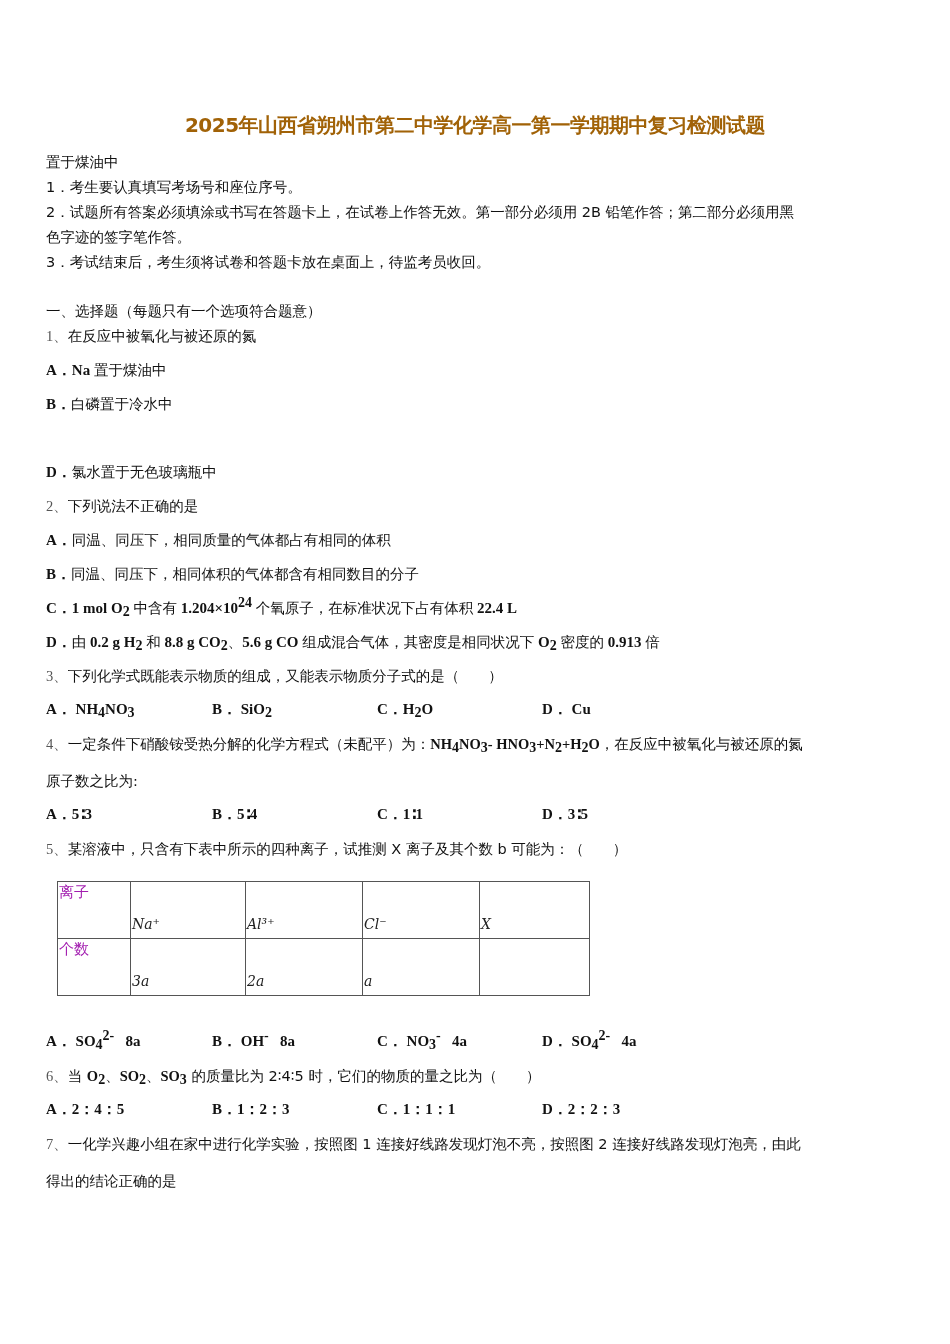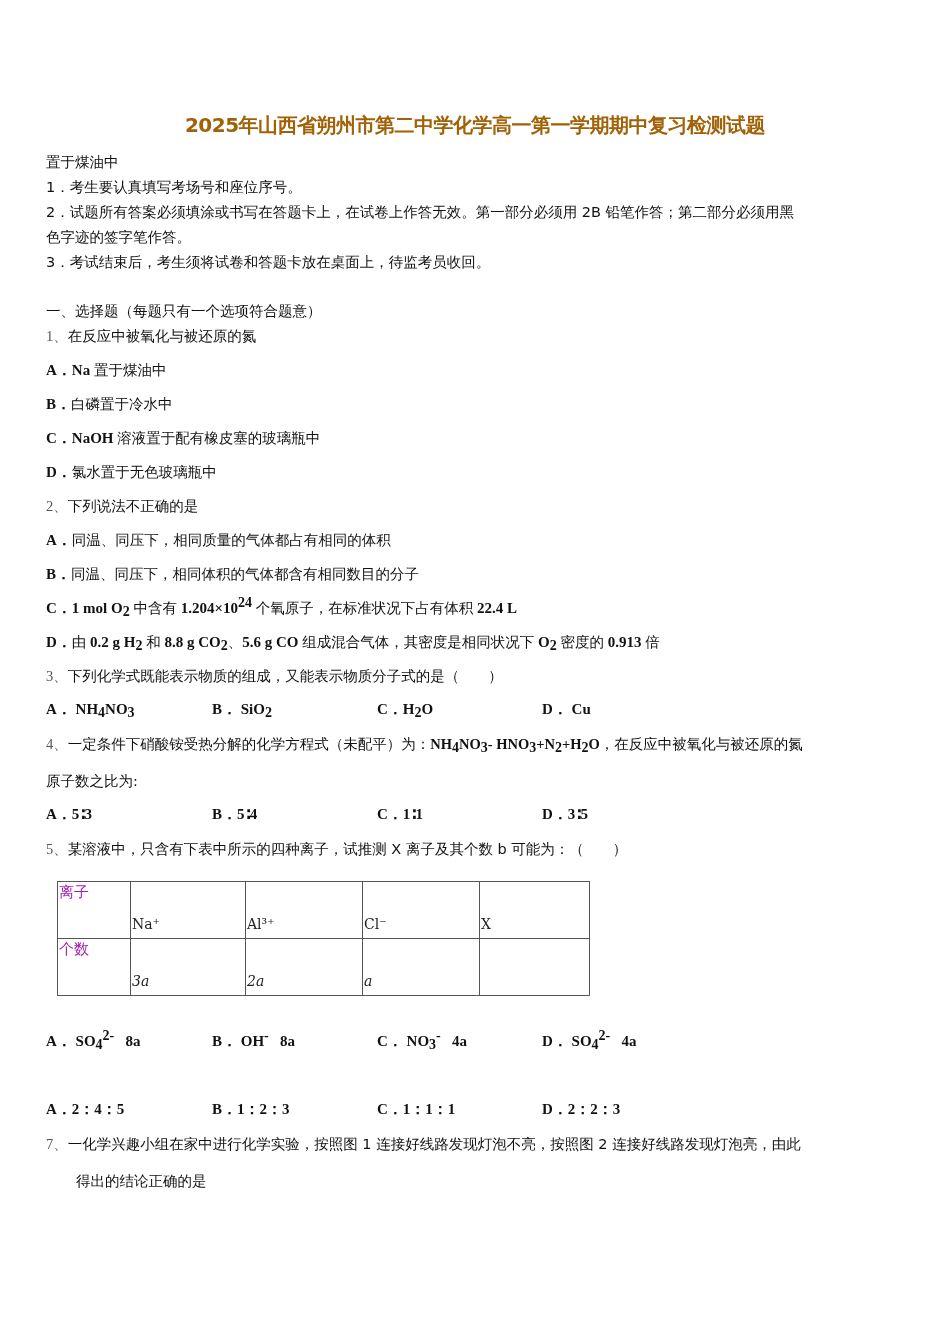--- a/index.html
+++ b/index.html
@@ -37,21 +37,21 @@
       position: absolute; left: 57px; top: 881px; border-collapse: collapse;
       font-family: "DejaVu Serif", serif; font-size: 14px;
     }
     table.ions td {
       border: 1.5px solid #555; vertical-align: top; padding: 0; height: 56px; position: relative;
     }
     table.ions td .lbl {
       position: absolute; left: 1px; top: 1px;
       font-family: "DejaVu Sans", sans-serif; font-size: 15px; color: #a21caf;
     }
-    table.ions td .val { position: absolute; left: 1px; top: 34px; color: #222; }
+    table.ions td .val { position: absolute; left: 1px; top: 34px; color: #222; font-style: italic; }
     .italic { font-style: italic; }
   </style>
 </head>
 <body>
 
 <div class="page">
 
   <div class="title">2025年山西省朔州市第二中学化学高一第一学期期中复习检测试题</div>
 
   <div class="line notice" style="top:152px;">置于煤油中</div>
@@ -63,23 +63,20 @@
   <div class="line q" style="top:301px;">一、选择题（每题只有一个选项符合题意）</div>
 
   <div class="line q" style="top:326px;">
     <span class="qnum">1、</span><span>在反应中被氧化与被还原的氮</span>
   </div>
   <div class="line opt" style="top:360px;">
     <span>A．</span>Na <span class="cn">置于煤油中</span>
   </div>
   <div class="line opt" style="top:394px;text-align:right;">
     <span>B．</span><span class="cn">白磷置于冷水中</span>
-  </div>
-  <div class="line opt" style="top:428px;">
-    <span>C．</span>NaOH <span class="cn">溶液置于配有橡皮塞的玻璃瓶中</span>
   </div>
   <div class="line opt" style="top:462px;">
     <span>D．</span><span class="cn">氯水置于无色玻璃瓶中</span>
   </div>
 
   <div class="line q" style="top:496px;">
     <span class="qnum">2、</span><span>下列说法不正确的是</span>
   </div>
   <div class="line opt" style="top:530px;">
     <span>A．</span><span class="cn">同温、同压下，相同质量的气体都占有相同的体积</span>
@@ -158,25 +155,28 @@
   </tbody>
     </table>
 
   <div class="optrow" style="top:1032px;">
     <span class="cell" style="left:0px;"><span>A．</span> SO<sub>4</sub><sup>2-</sup>&nbsp;&nbsp; 8a</span>
     <span class="cell" style="left:166px;"><span>B．</span> OH<sup>-</sup>&nbsp;&nbsp; 8a</span>
     <span class="cell" style="left:331px;"><span>C．</span> NO<sub>3</sub><sup>-</sup>&nbsp;&nbsp; 4a</span>
     <span class="cell" style="left:496px;"><span>D．</span> SO<sub>4</sub><sup>2-</sup>&nbsp;&nbsp; 4a</span>
   </div>
 
+  <div class="line q" style="top:1066px;">
+    <span class="qnum">6、</span>当 <span class="bold-serif">O<sub>2</sub></span>、<span class="bold-serif">SO<sub>2</sub></span>、<span class="bold-serif">SO<sub>3</sub></span> 的质量比为 2∶4∶5 时，它们的物质的量之比为（　　）
+  </div>
   <div class="optrow" style="top:1100px;">
     <span class="cell" style="left:0px;"><span>A．</span><span>2：4：5</span></span>
     <span class="cell" style="left:166px;"><span>B．</span><span>1：2：3</span></span>
     <span class="cell" style="left:331px;"><span>C．</span><span>1：1：1</span></span>
     <span class="cell" style="left:496px;"><span>D．</span><span>2：2：3</span></span>
   </div>
 
   <div class="line q" style="top:1134px;">
     <span class="qnum">7、</span><span>一化学兴趣小组在家中进行化学实验，按照图 1 连接好线路发现灯泡不亮，按照图 2 连接好线路发现灯泡亮，由此</span>
   </div>
-  <div class="line q" style="top:1171px;margin-left:30px;">得出的结论正确的是</div>
+  <div class="line q" style="top:1171px;">得出的结论正确的是</div>
 
 </div>
 
 </body></html>

